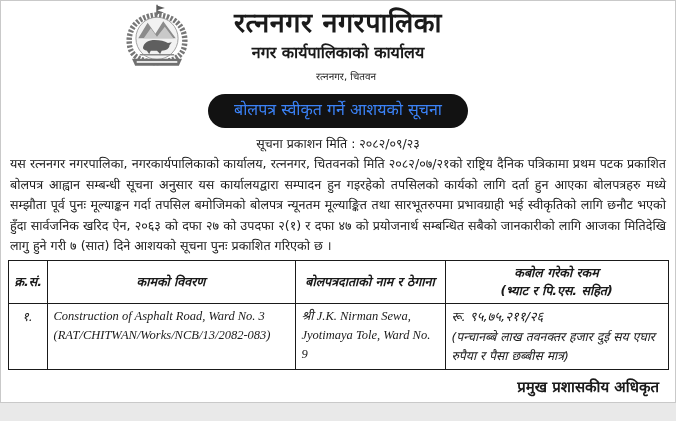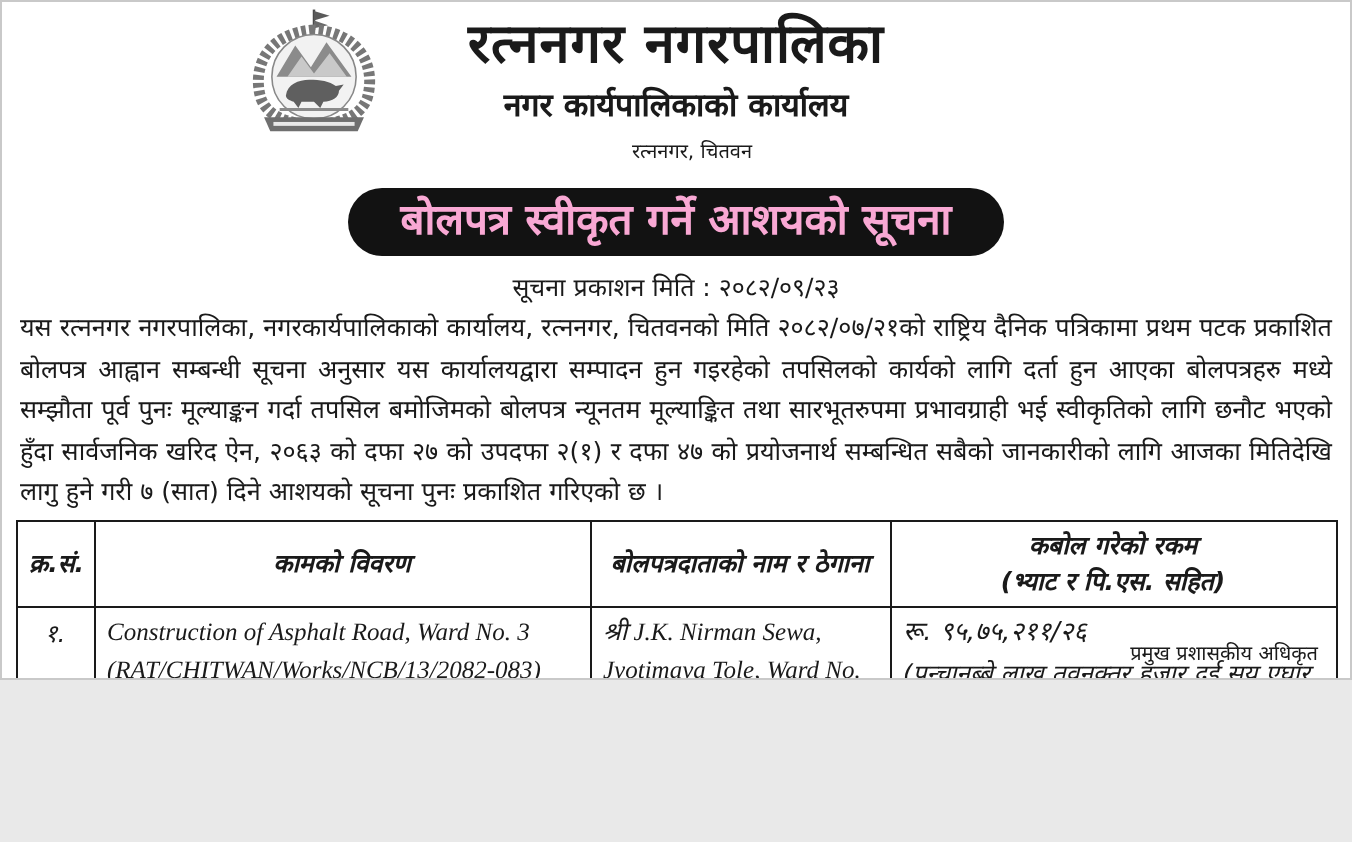--- a/index.html
+++ b/index.html
@@ -1,20 +1,20 @@
 <!DOCTYPE html>
 <html><head>
 <meta charset="utf-8">
 <style>
   * { margin: 0; padding: 0; box-sizing: border-box; }
   html, body { background: #e9e9e9; }
   .page {
     position: relative;
     width: 676px;
-    height: 340px;
+    height: 403px;
     margin: 0 auto;
     background: #ffffff;
     border: 1px solid #c9c9c9;
     font-family: "DejaVu Sans", "Liberation Sans", sans-serif;
     color: #1a1a1a;
     overflow: hidden;
   }
   
   .header { position: relative; padding-top: 6px; text-align: center; }
   .emblem {
@@ -39,23 +39,23 @@
     font-weight: 400;
     line-height: 20px;
     margin-top: 2px;
     margin-left: 16px;
   }
   
   .banner-wrap { text-align: center; margin-top: 7px; }
   .banner {
     display: inline-block;
     background: #121212;
-    color: #f9a8d4;
-    font-size: 21px;
-    font-weight: 700;
+    color: #3b82f6;
+    font-size: 16px;
+    font-weight: 400;
     padding: 4px 26px 6px 26px;
     border-radius: 17px;
     line-height: 24px;
   }
   
   .pub-date {
     text-align: center;
     font-size: 12.5px;
     margin-top: 7px;
     line-height: 17px;
@@ -107,22 +107,22 @@
     padding-top: 5px;
   }
   .cell-amount { padding-top: 5px; }
   .amount-figure { font-size: 13px; line-height: 20px; }
   .amount-words { font-size: 12.3px; line-height: 19px; margin-top: 1px; }
   
   .signature {
     position: absolute;
     right: 16px;
     bottom: 6px;
-    font-size: 10px;
-    font-weight: 400;
+    font-size: 15px;
+    font-weight: 700;
   }
 </style>
 </head>
 <body>
 
 <div class="page">
 
   <div class="header">
     <svg class="emblem" viewBox="0 0 100 82" xmlns="http://www.w3.org/2000/svg">
 

